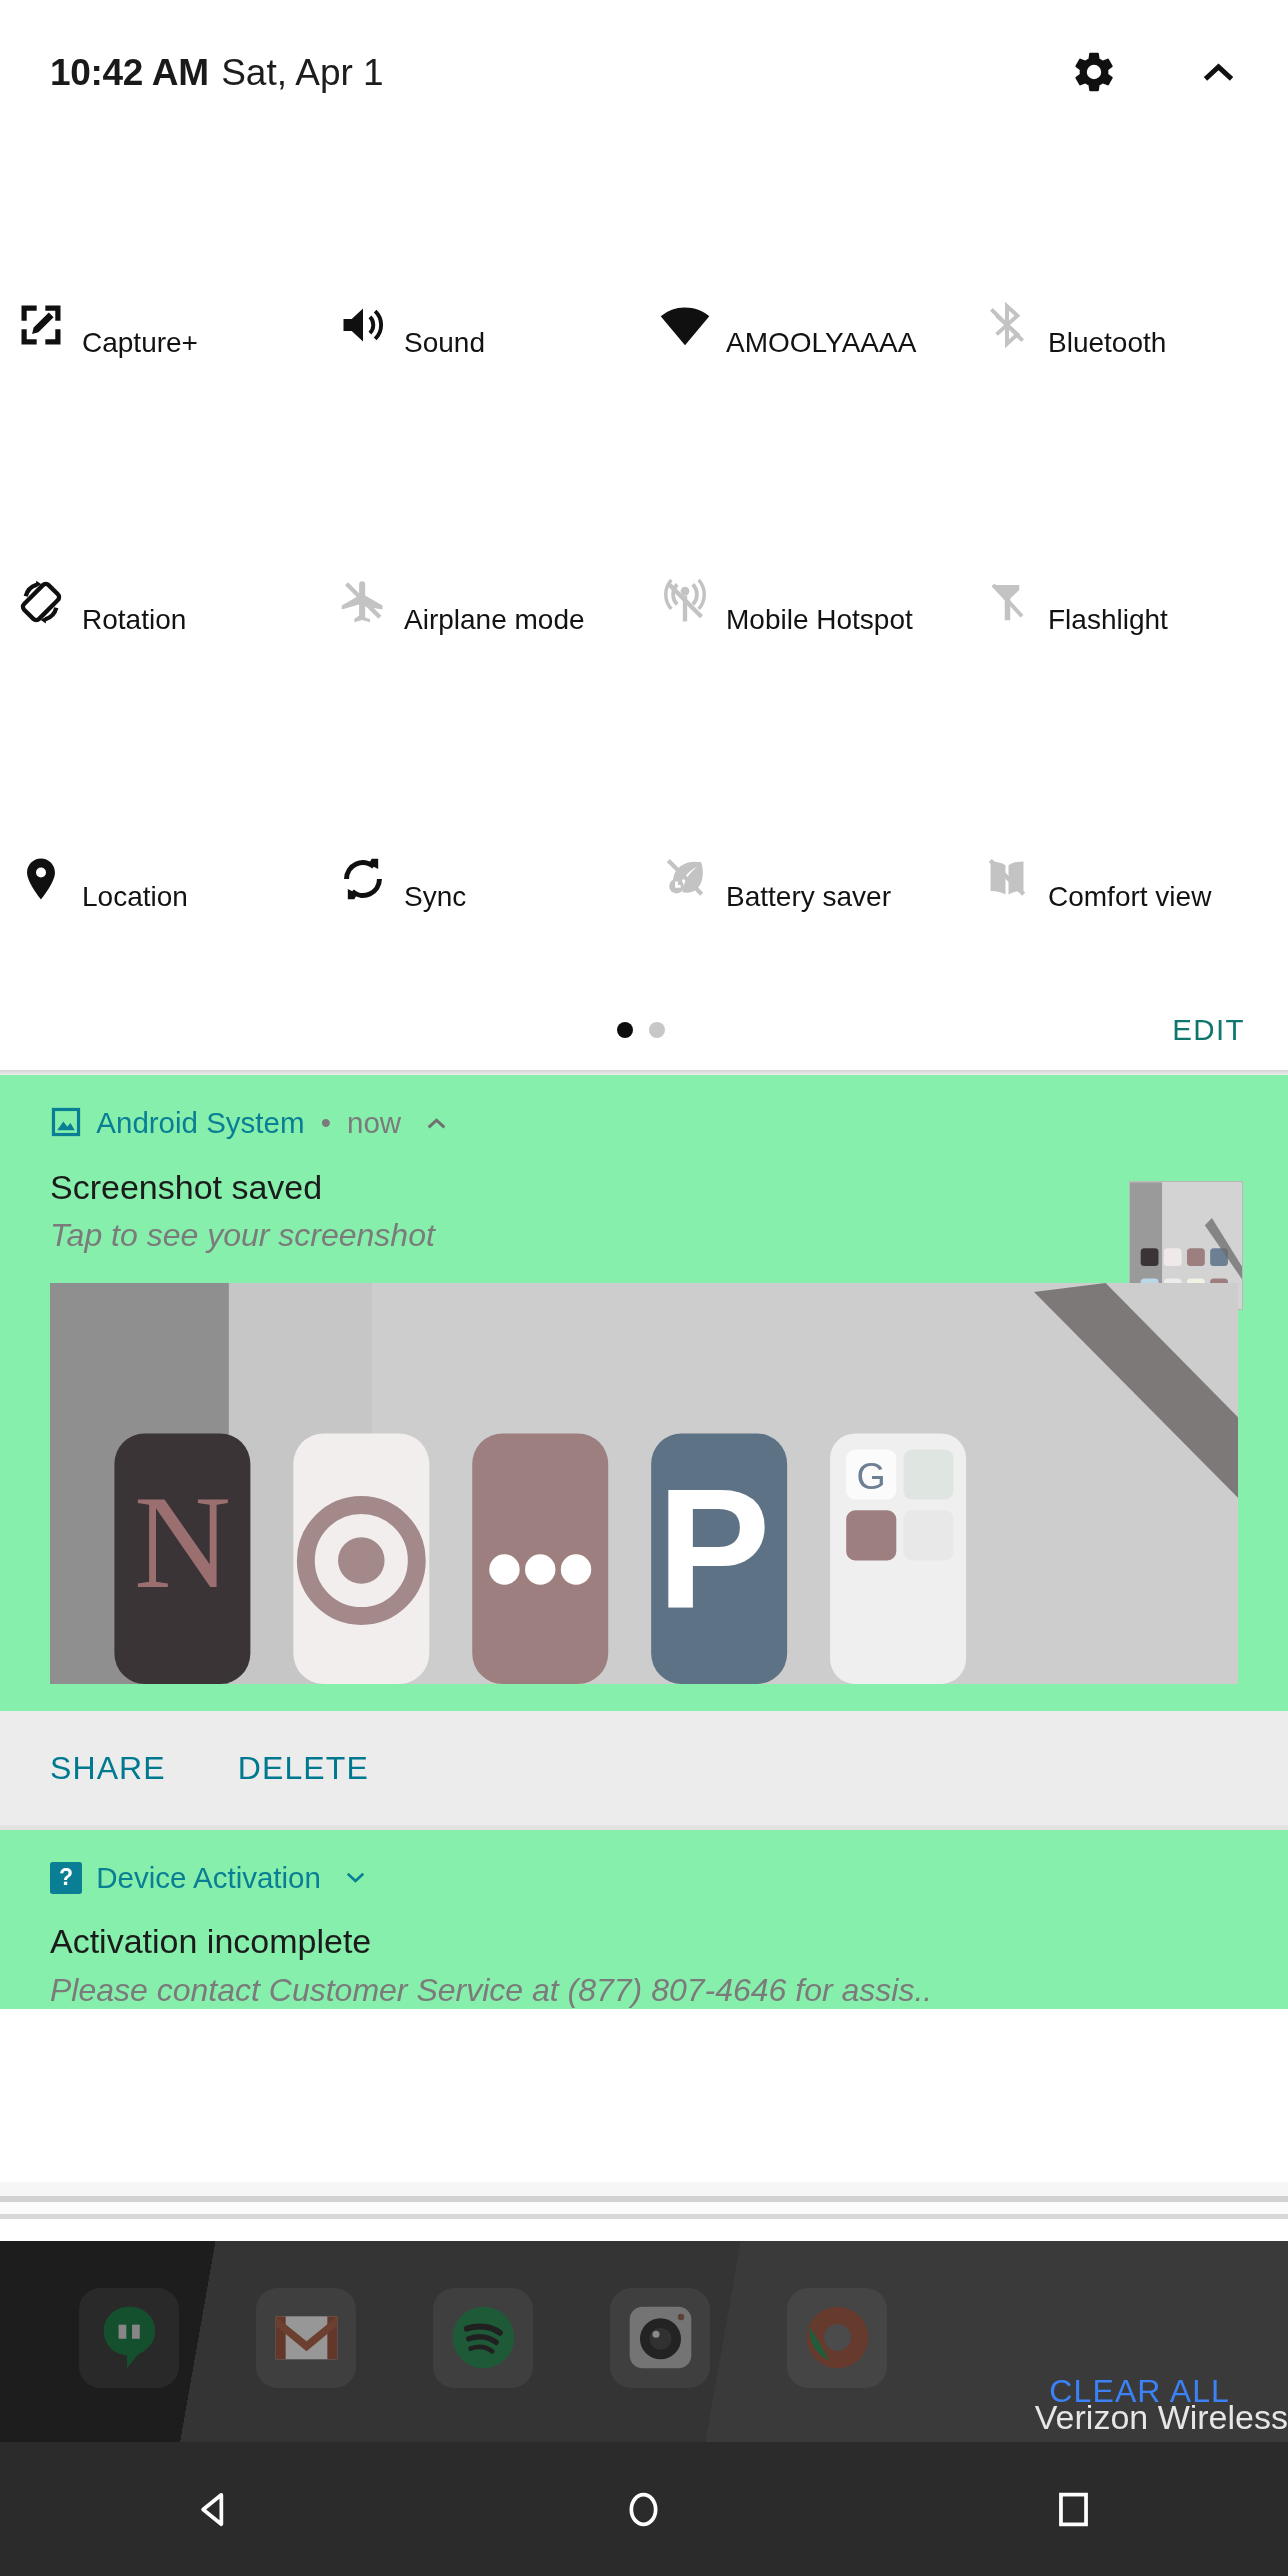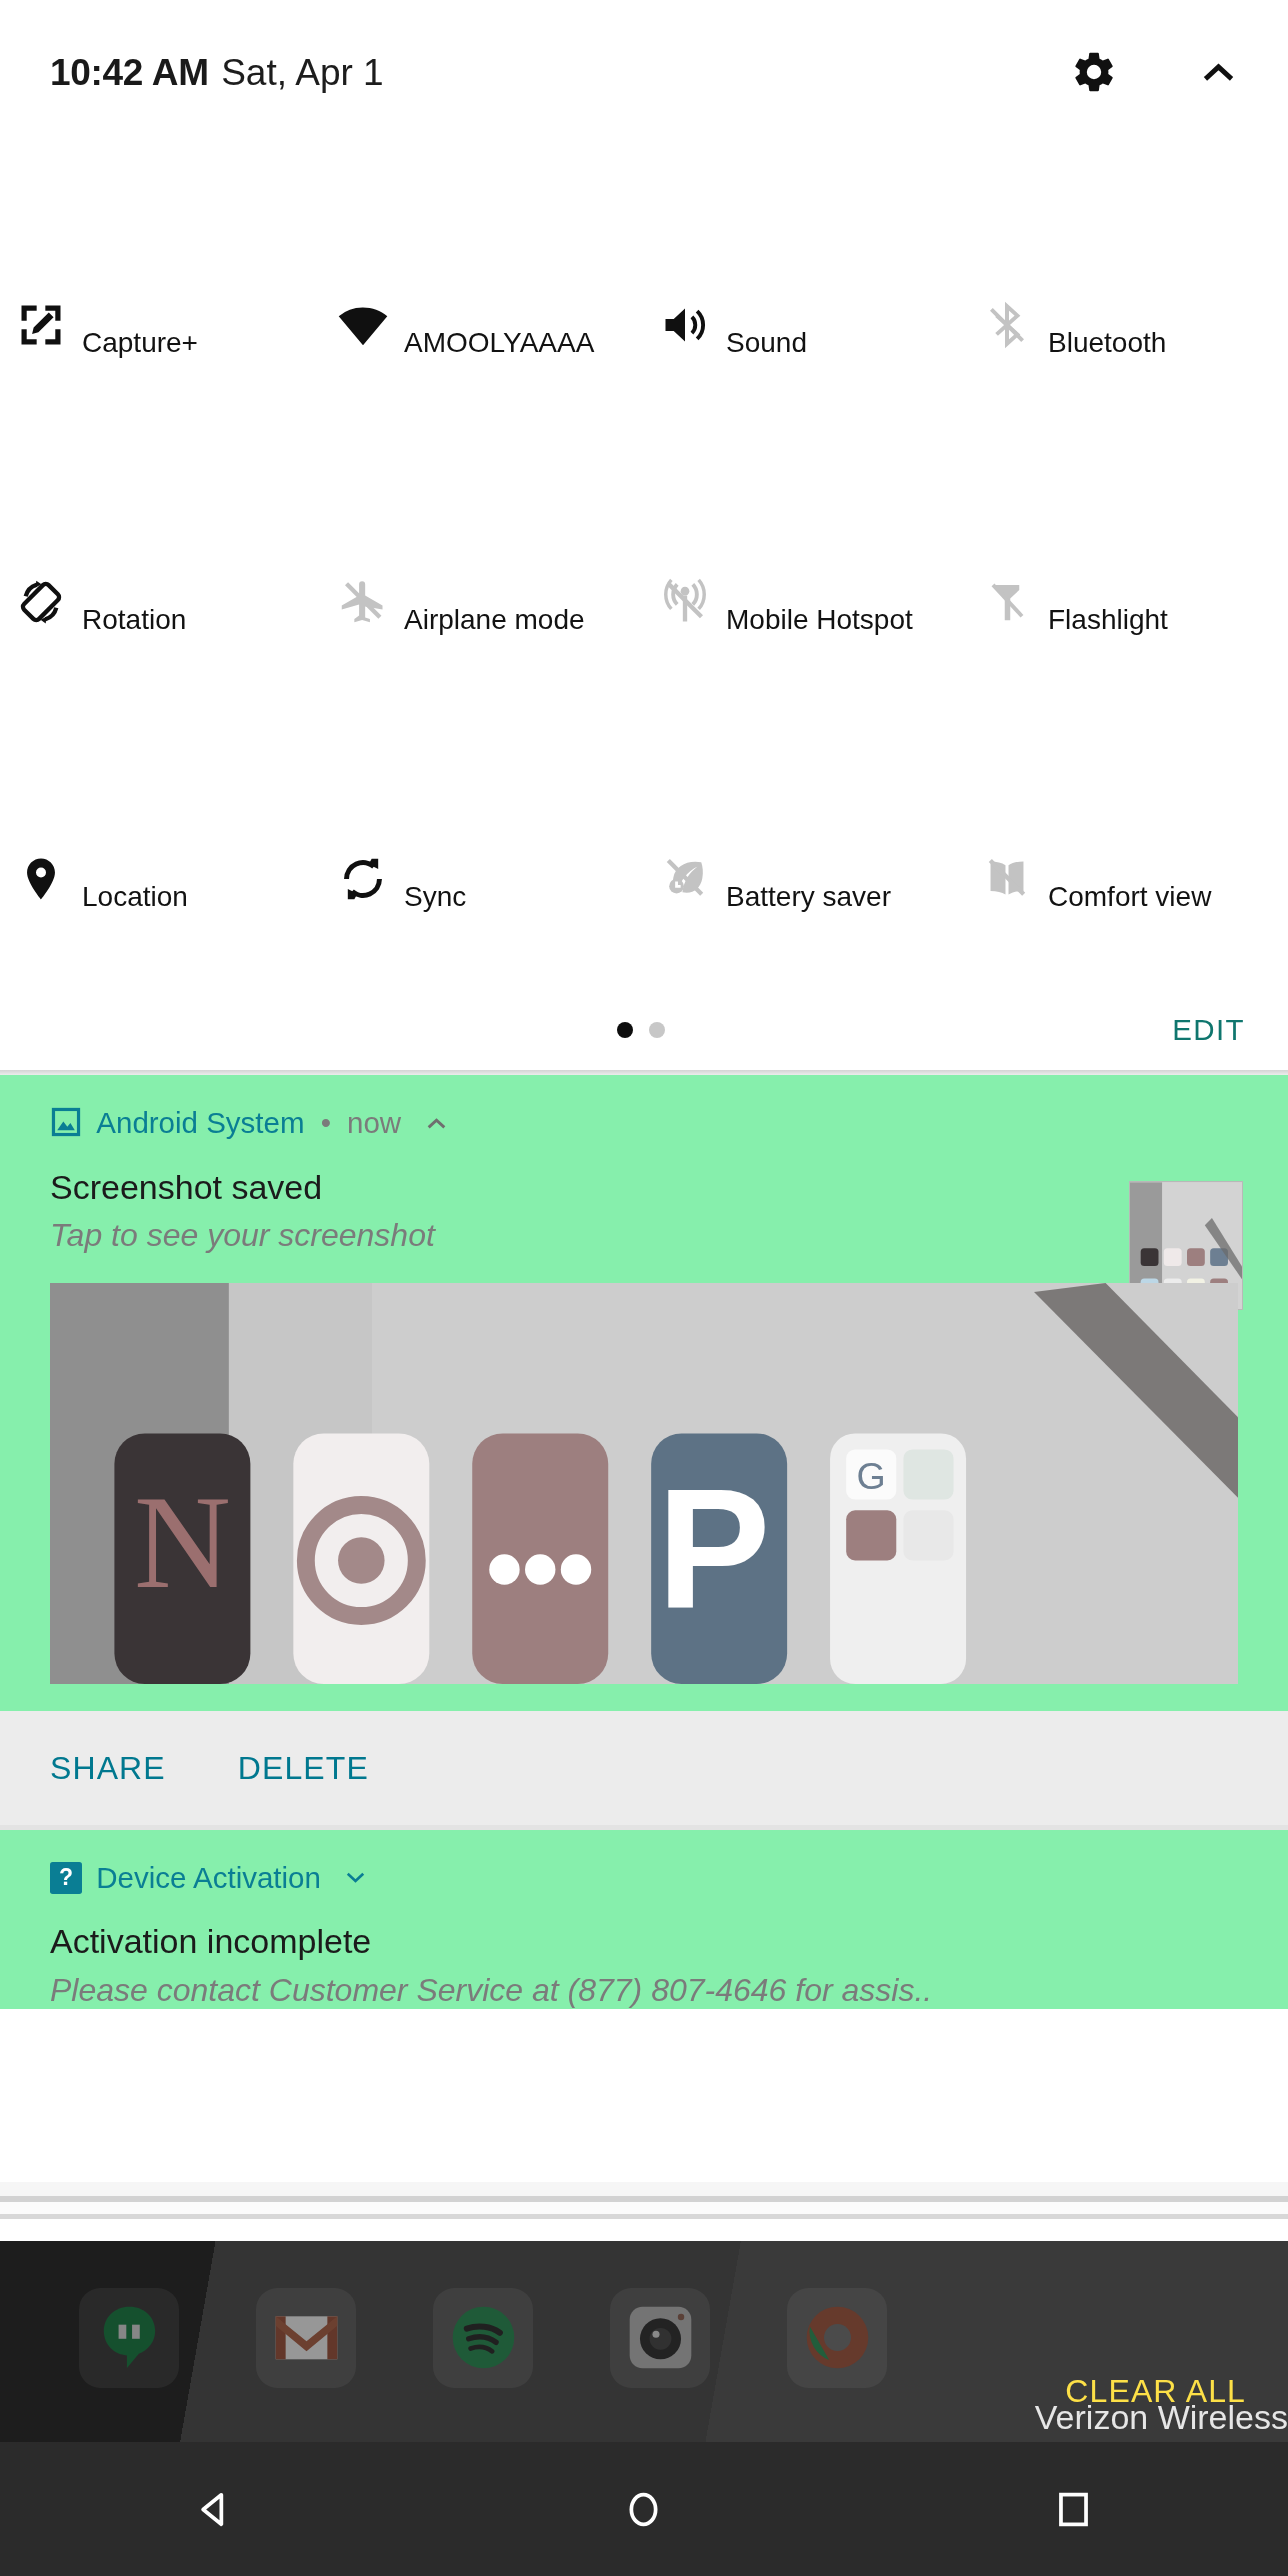--- a/index.html
+++ b/index.html
@@ -138,22 +138,22 @@
     opacity:.55;
   }
   .dock-icon { width:100px; height:100px; border-radius:21.5px; background:rgba(255,255,255,.10);
     display:flex; align-items:center; justify-content:center; position:relative; }
 
   #carrier-label {
     position:absolute; left:0; top:157px; width:1288px; text-align:right;
     font-size:34px; color:#e6e6e6;
   }
   #clear-all {
-    position:absolute; right:42px; top:132px;
-    font-size:32px; color:#fde047; letter-spacing:1.1px; cursor:pointer;
+    position:absolute; right:58px; top:132px;
+    font-size:32px; color:#3b82f6; letter-spacing:1.1px; cursor:pointer;
   }
 
   
   #nav-bar {
     position:absolute; left:0; bottom:0; width:1288px; height:134px;
     background:#2b2b2b;
     display:flex; align-items:center; justify-content:space-around;
   }
   .nav-btn { width:125px; height:98px; display:flex; align-items:center; justify-content:center; cursor:pointer; }
 </style>
@@ -191,36 +191,36 @@
           <path fill="#101010" d="M3 21v-7h2.4v4.6H10V21H3Z"></path>
           <path fill="#101010" d="M21 21h-7v-2.4h4.6V14H21v7Z"></path>
           <path fill="#101010" d="m15.6 6.2 2.2 2.2-7 7-2.9.7.7-2.9 7-7Z"></path>
         </svg>
       </div>
       <div class="tile-label">Capture+</div>
     </div>
 
     <div class="tile">
       <div class="tile-icon">
+        <svg width="52" height="52" viewBox="0 0 24 24">
+          <path fill="#101010" d="M3 9.2h3.8L12 4.4v15.2L6.8 14.8H3V9.2Z"></path>
+          <path fill="none" stroke="#101010" stroke-width="1.8" d="M15.2 8.3a5.2 5.2 0 0 1 0 7.4"></path>
+          <path fill="none" stroke="#101010" stroke-width="1.8" d="M17.6 5.6a8.8 8.8 0 0 1 0 12.8"></path>
+        </svg>
+      </div>
+      <div class="tile-label">Sound</div>
+    </div>
+
+    <div class="tile">
+      <div class="tile-icon">
         <svg width="54" height="54" viewBox="0 0 24 24">
             <path fill="#101010" d="M12 21 1.2 8.1A16.4 16.4 0 0 1 12 4.2c4.1 0 7.9 1.4 10.8 3.9L12 21Z"></path>
           </svg>
       </div>
       <div class="tile-label">AMOOLYAAAA</div>
-    </div>
-
-    <div class="tile">
-      <div class="tile-icon">
-        <svg width="52" height="52" viewBox="0 0 24 24">
-          <path fill="#101010" d="M3 9.2h3.8L12 4.4v15.2L6.8 14.8H3V9.2Z"></path>
-          <path fill="none" stroke="#101010" stroke-width="1.8" d="M15.2 8.3a5.2 5.2 0 0 1 0 7.4"></path>
-          <path fill="none" stroke="#101010" stroke-width="1.8" d="M17.6 5.6a8.8 8.8 0 0 1 0 12.8"></path>
-        </svg>
-      </div>
-      <div class="tile-label">Sound</div>
     </div>
 
     <div class="tile off">
       <div class="tile-icon">
         <svg width="50" height="50" viewBox="0 0 24 24">
           <path fill="none" stroke="#c3c3c3" stroke-width="1.9" d="M7 7.5 17 16.5 12 21V3l5 4.5L7 16.5"></path>
           <path stroke="#c3c3c3" stroke-width="1.9" d="M4.5 4.5 19.5 19.5"></path>
         </svg>
       </div>
       <div class="tile-label">Bluetooth</div>

